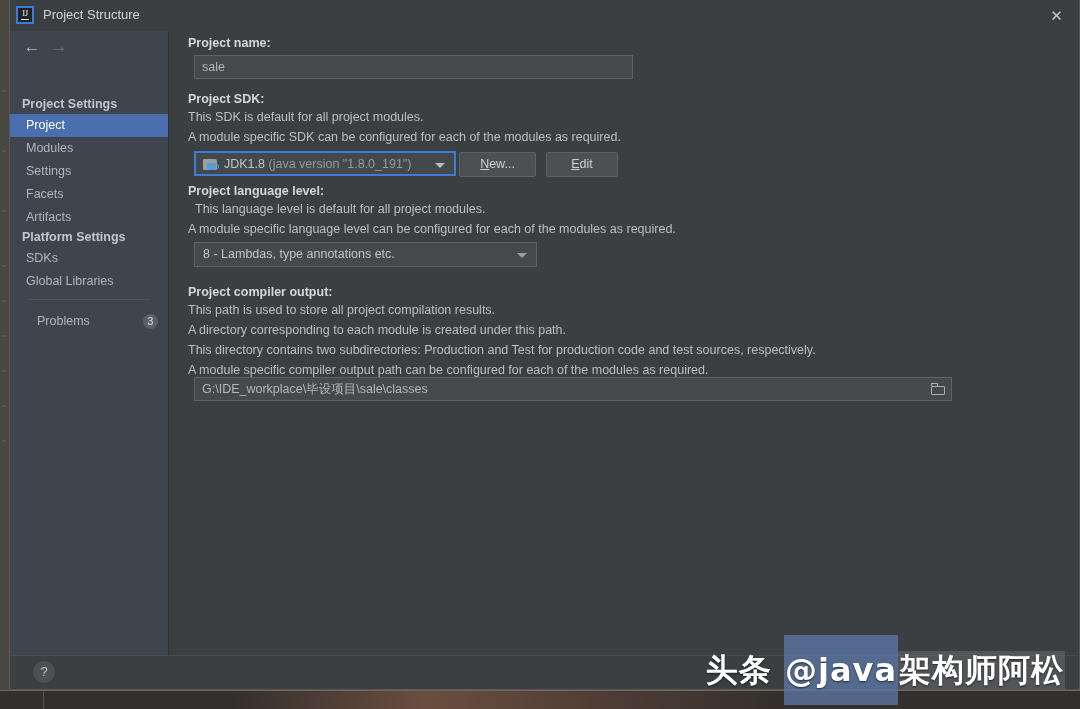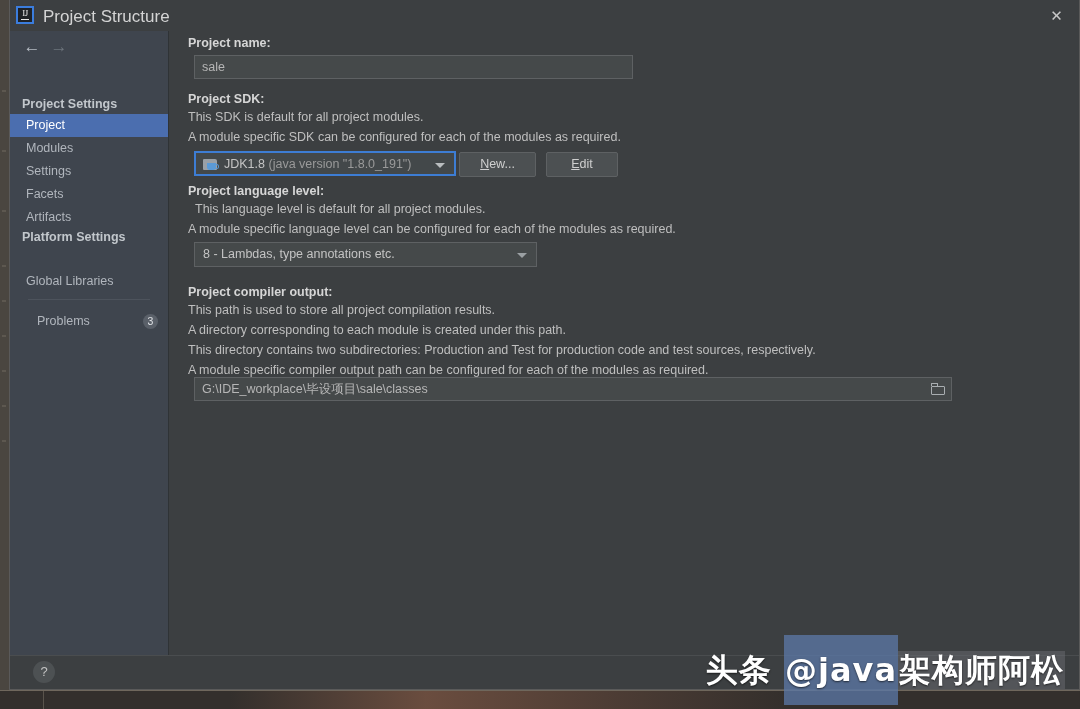--- a/index.html
+++ b/index.html
@@ -97,21 +97,21 @@
   }
   .ij-icon .ij-bar {
     position: absolute;
     left: 3px; bottom: 2px;
     width: 8px; height: 1.5px;
     background: #e8e8e8;
   }
   .title-text {
     position: absolute;
     left: 33px; top: 7px;
-    font-size: 17px;
+    font-size: 13px;
     color: #d4d4d4;
   }
   .close-btn {
     position: absolute;
     right: 0; top: 0;
     width: 45px; height: 31px;
     color: #c8c8c8;
     font-size: 15px;
     line-height: 31px;
     text-align: center;
@@ -434,20 +434,21 @@
       <div class="side-group" style="top:62px">Project Settings</div>
 
       <div class="side-item selected" style="top:83px">Project</div>
       <div class="side-item" style="top:106px">Modules</div>
       <div class="side-item" style="top:129px">Settings</div>
       <div class="side-item" style="top:152px">Facets</div>
       <div class="side-item" style="top:175px">Artifacts</div>
 
       <div class="side-group" style="top:195px">Platform Settings</div>
 
+      <div class="side-item" style="top:216px">SDKs</div>
       <div class="side-item" style="top:239px">Global Libraries</div>
 
       <div class="side-sep"></div>
 
       <div class="side-problems">
         <div class="lbl">Problems</div>
         <div class="badge">3</div>
       </div>
     </div>
 

